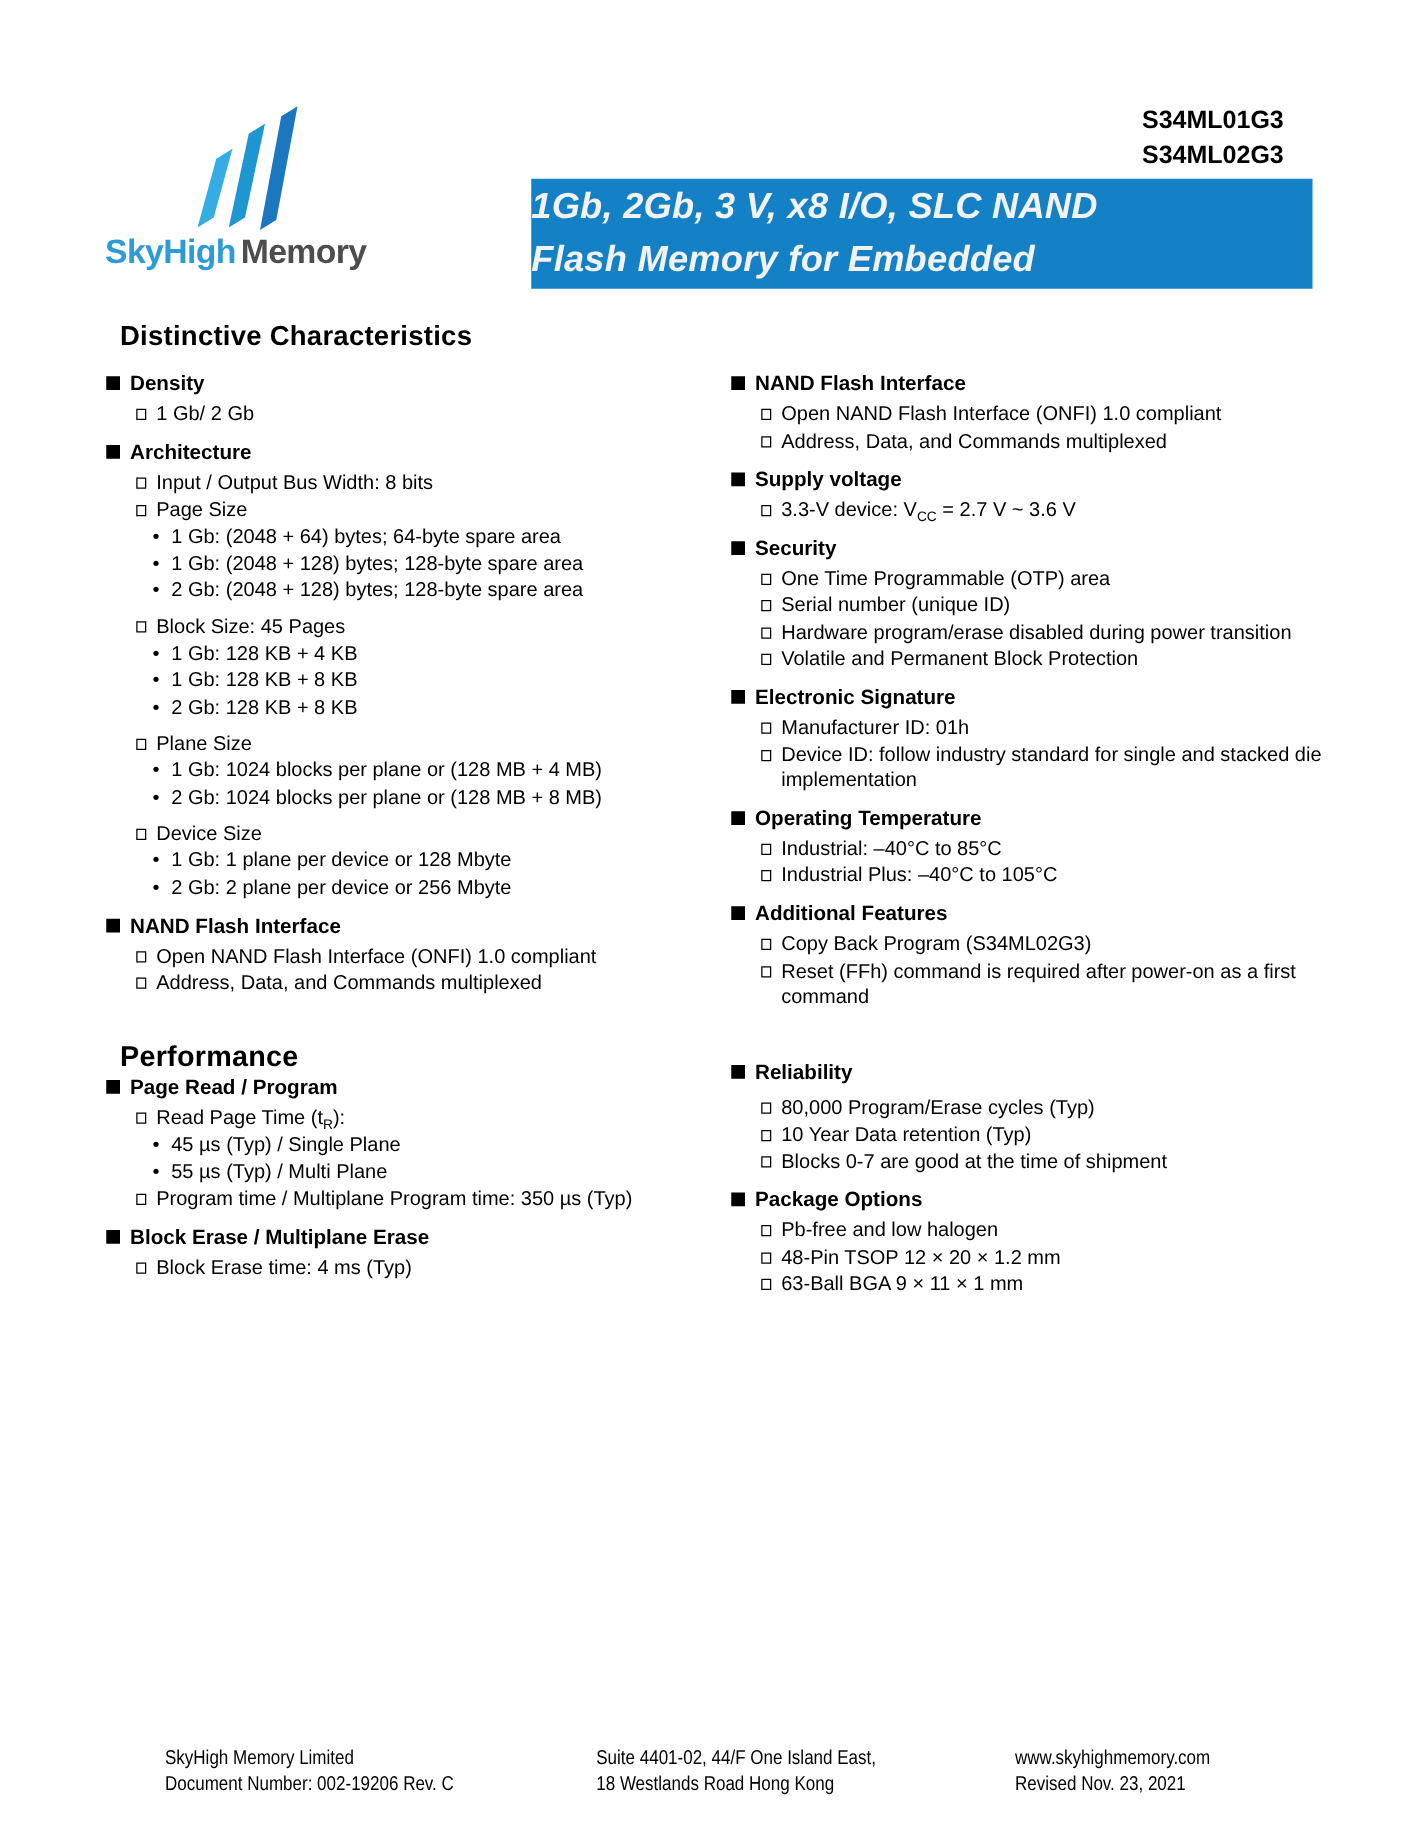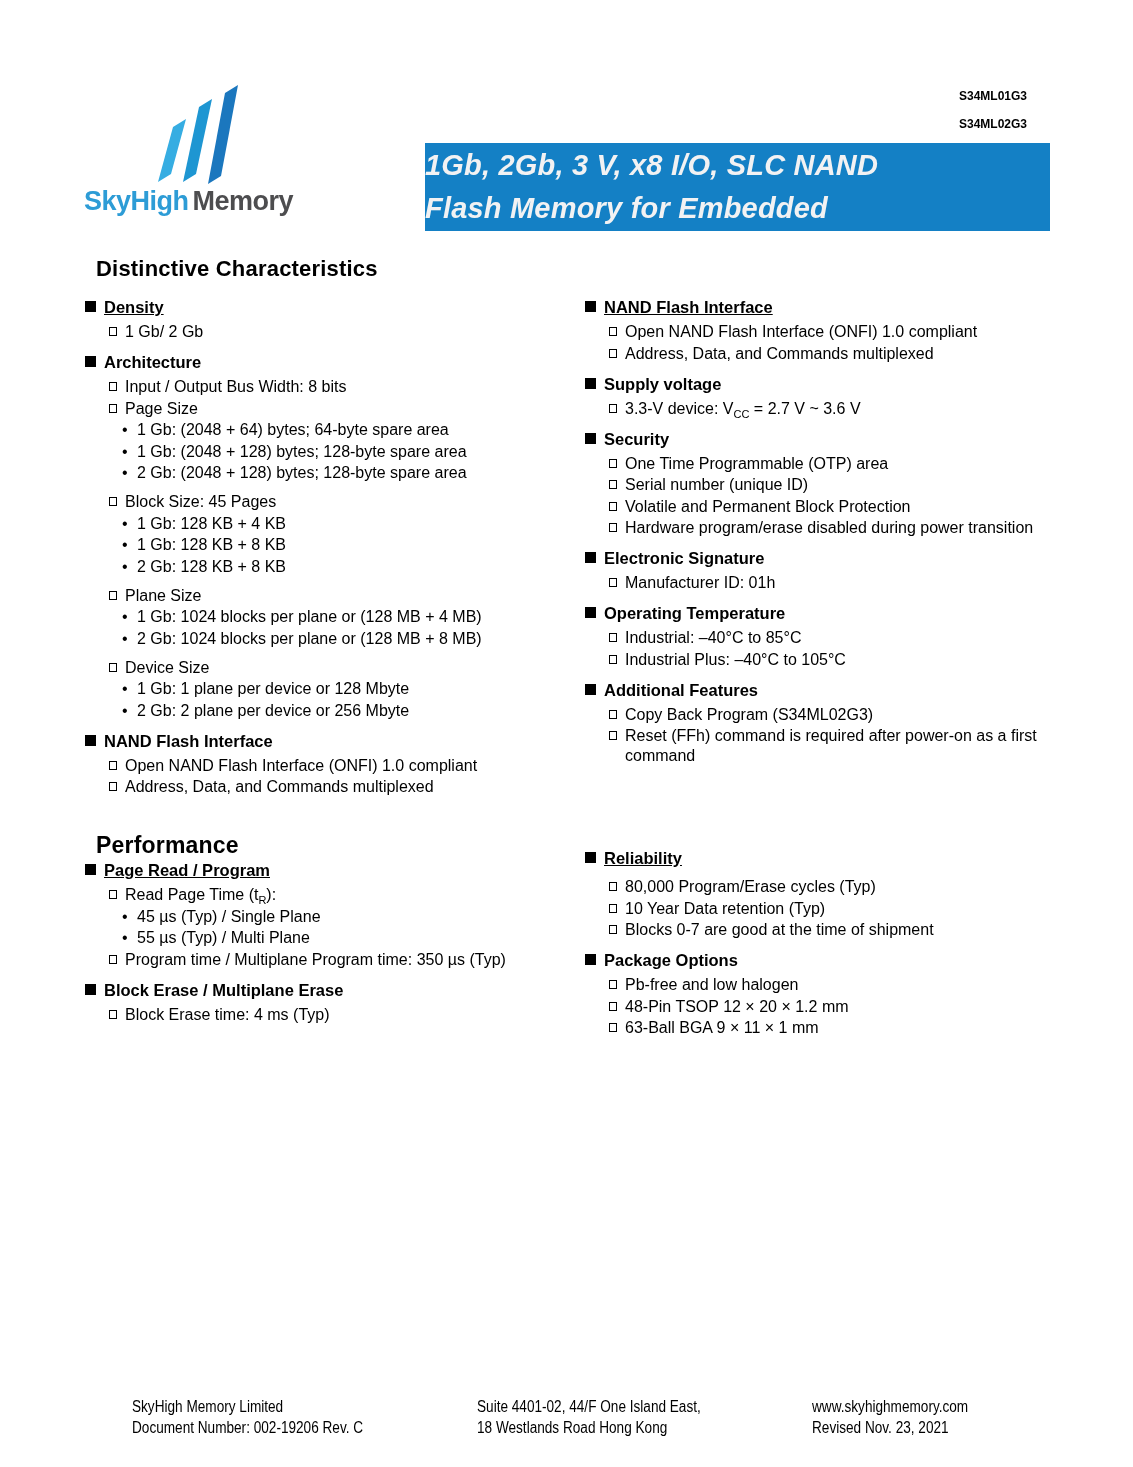--- a/index.html
+++ b/index.html
@@ -15,21 +15,21 @@
   .logo{position:absolute;left:84px;top:85px;width:240px;}
   .logo-bars{display:block;margin-left:74px;}
   .bar1{fill:var(--logo-bar-light,#36ADE2);}
   .bar2{fill:var(--logo-bar-mid,#1E96D2);}
   .bar3{fill:var(--logo-bar-dark,#1B77BE);}
   .logo-text{margin-top:1px;font-size:27px;font-weight:600;letter-spacing:-0.5px;white-space:nowrap;}
   .lt-blue{color:var(--logo-text-blue,#2D9CD6);}
   .lt-gray{color:var(--logo-text-gray,#4D4D4F);margin-left:4px;margin-top:16px;}
   .partnos{
     position:absolute;top:82px;left:727px;width:300px;
-    text-align:right;font-size:12px;font-weight:bold;line-height:28px;
+    text-align:right;font-size:20px;font-weight:bold;line-height:28px;
   }
   .banner{
     position:absolute;left:425px;top:143px;width:625px;height:88px;
     box-sizing:border-box;padding:1px 32px 0 0;
     background:var(--banner-bg,#1480C5);
     color:var(--banner-text,#F2F2F3);
     font-size:29px;font-weight:bold;line-height:43px;
     letter-spacing:0.2px;
     font-style:italic;
   }
@@ -37,21 +37,21 @@
   .h-main{position:absolute;left:84px;margin:12px;font-size:22px;font-weight:bold;letter-spacing:0.2px;}
   .h-dc{top:244px;}
   .h-perf{top:820px;font-size:23px;}
   
   .col{position:absolute;}
   .col-dc-left{left:84px;top:297px;width:492px;}
   .col-dc-right{left:584px;top:297px;width:482px;}
   .col-pf-left{left:84px;top:860px;width:508px;}
   .col-pf-right{left:584px;top:848px;width:482px;}
   .sec{margin-bottom:10px;}
-  .sec:first-child .sec-title{margin-top:0;text-decoration:underline;}
+  .sec:first-child .sec-title{margin-top:0;}
   .sec-title{display:flex;font-weight:bold;font-size:16.5px;line-height:20px;margin:10px 0 5px 0;}
   .sq{flex:none;width:11px;height:11px;background:#000;margin:4px 8px 0 1px;}
   .item{display:flex;font-size:16px;line-height:20px;margin:1.5px 0;}
   .item.lvl1{margin-left:25px;}
   .item.lvl2{margin-left:38px;}
   .item.gap{margin-top:9px;}
   .obox{flex:none;width:8px;height:9px;border:1.4px solid #000;margin:5px 8px 0 0;box-sizing:border-box;}
   .dot{flex:none;width:15px;}
   .itext sub{font-size:11px;line-height:0;}
   
@@ -212,35 +212,39 @@
         <div class="item lvl1">
           <span class="obox"></span>
           <span class="itext">One Time Programmable (OTP) area</span>
         </div>
         <div class="item lvl1">
           <span class="obox"></span>
           <span class="itext">Serial number (unique ID)</span>
         </div>
         <div class="item lvl1">
           <span class="obox"></span>
+          <span class="itext">Hardware program/erase disabled during power transition</span>
+        </div>
+        <div class="item lvl1">
+          <span class="obox"></span>
           <span class="itext">Volatile and Permanent Block Protection</span>
         </div>
-        <div class="item lvl1">
-          <span class="obox"></span>
-          <span class="itext">Hardware program/erase disabled during power transition</span>
-        </div>
       </div>
       <div class="sec">
         <div class="sec-title">
           <span class="sq"></span>
           <span class="sec-title-text">Electronic Signature</span>
         </div>
         <div class="item lvl1">
           <span class="obox"></span>
           <span class="itext">Manufacturer ID: 01h</span>
+        </div>
+        <div class="item lvl1">
+          <span class="obox"></span>
+          <span class="itext">Device ID: follow industry standard for single and stacked die implementation</span>
         </div>
       </div>
       <div class="sec">
         <div class="sec-title">
           <span class="sq"></span>
           <span class="sec-title-text">Operating Temperature</span>
         </div>
         <div class="item lvl1">
           <span class="obox"></span>
           <span class="itext">Industrial: –40°C to 85°C</span>

